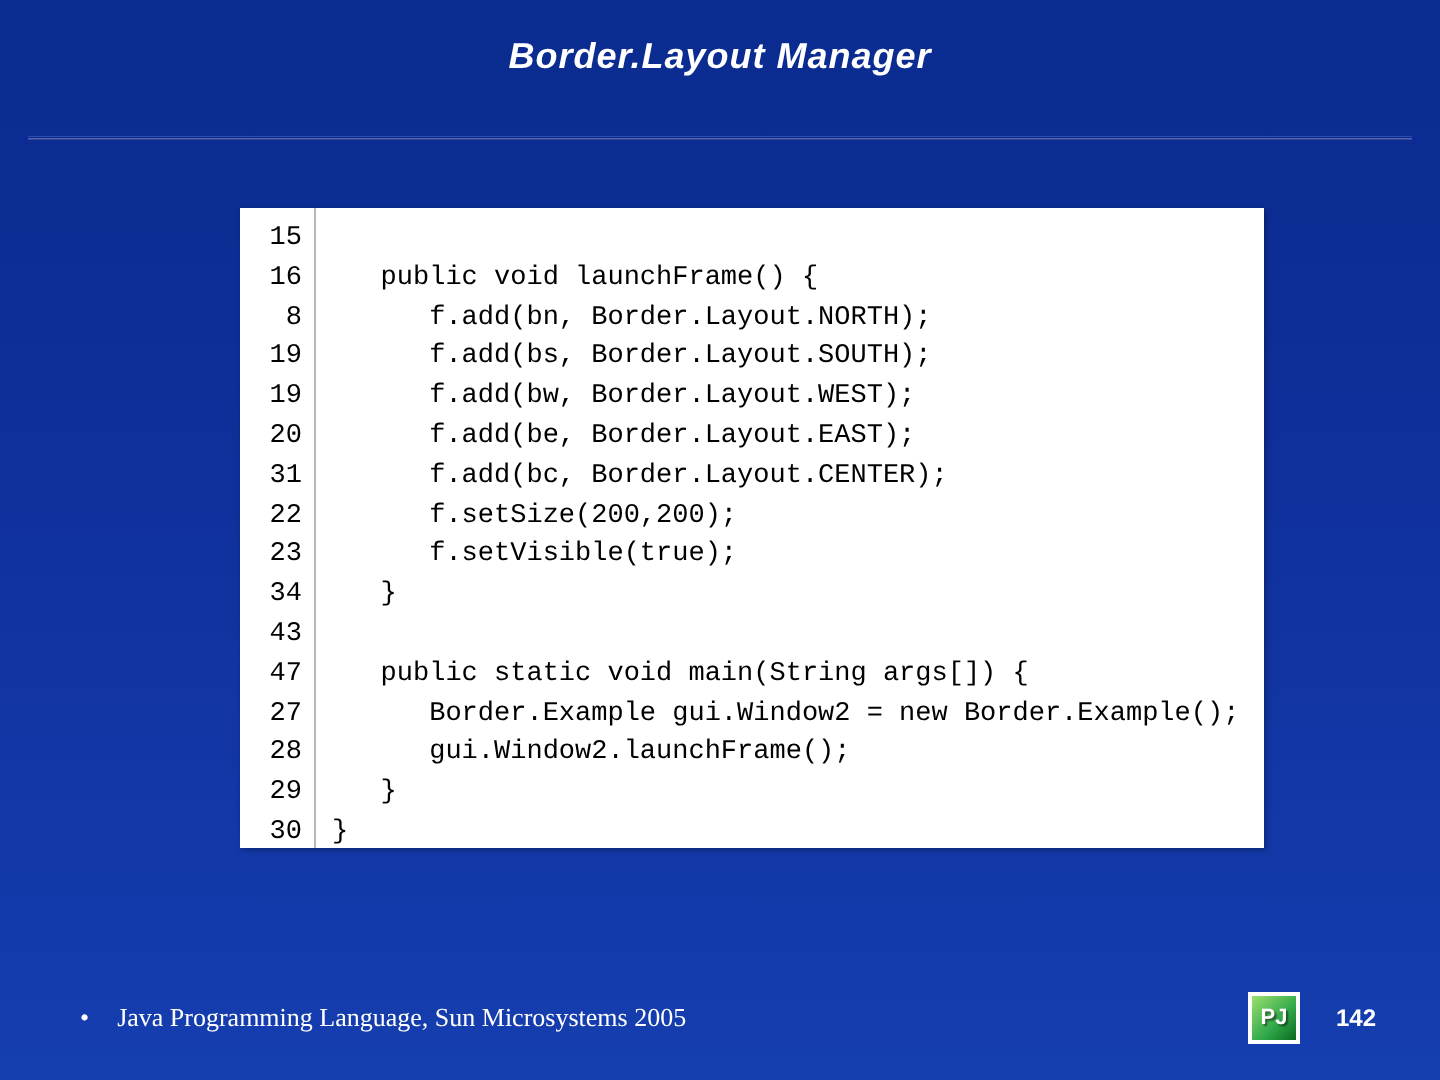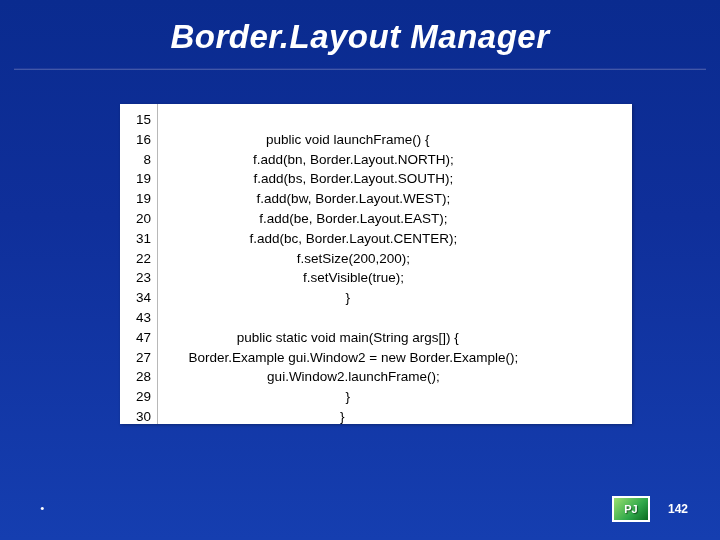--- a/index.html
+++ b/index.html
@@ -13,21 +13,21 @@
     height: 540px;
     background: linear-gradient(to bottom, #0a2b8f 0%, #0f2f9a 40%, #153eb0 100%);
     position: relative;
   }
   .title {
     text-align: center;
     color: #fff;
     font-weight: bold;
     font-style: italic;
     font-family: Arial, Helvetica, sans-serif;
-    font-size: 33px;
+    font-size: 18px;
     padding-top: 18px;
     letter-spacing: 0.5px;
   }
   .divider {
     position: absolute;
     top: 68px;
     left: 14px;
     right: 14px;
     height: 2px;
     background: linear-gradient(to bottom, #3a5fd9 0%, #06155a 100%);
@@ -39,54 +39,53 @@
     left: 120px;
     width: 512px;
     height: 320px;
     background: #ffffff;
     box-shadow: 1px 1px 3px rgba(0,0,0,0.3);
   }
   .code-inner {
     display: flex;
     width: 100%;
     height: 100%;
-    font-family: Liberation Sans, sans-serif;
+    font-family: Liberation Mono, monospace;
     font-size: 13.5px;
     line-height: 19.8px;
     color: #000;
   }
   .gutter {
     width: 38px;
     border-right: 1px solid #b8b8b8;
     padding: 6px 6px 6px 0;
     text-align: right;
   }
   .gutter div { height: 19.8px; }
   .lines {
     padding: 6px 0 16px 8px;
     white-space: pre;
-    text-align: center;
   }
   .lines div { height: 19.8px; }
   .footer {
     position: absolute;
     bottom: 18px;
     left: 0;
     right: 0;
     display: flex;
     align-items: center;
     padding: 0 32px 0 40px;
     color: #fff;
     font-size: 13px;
   }
   .foot-bullet { margin-right: 14px; }
   .foot-text { flex: 0 0 auto; font-family: 'Times New Roman', Times, serif; }
   .foot-spacer { flex: 1 1 auto; }
   .logo {
-    width: 38px; height: 26px;
+    width: 26px; height: 26px;
     border: 2px solid #fff;
     background: linear-gradient(135deg, #9be06f 0%, #2fa84a 60%, #0a6b1f 100%);
     display: flex; align-items: center; justify-content: center;
     font-family: Arial, sans-serif;
     font-weight: bold;
     font-size: 11px;
     color: #fff;
     text-shadow: 1px 1px 1px rgba(0,0,0,0.5);
     margin-right: 18px;
     margin-left: 40px;
@@ -124,17 +123,18 @@
           <div>28</div>
           <div>29</div>
           <div>30</div>
         </div>
       <div class="lines" id="lines"><div></div><div>   public void launchFrame() {</div><div>      f.add(bn, Border.Layout.NORTH);</div><div>      f.add(bs, Border.Layout.SOUTH);</div><div>      f.add(bw, Border.Layout.WEST);</div><div>      f.add(be, Border.Layout.EAST);</div><div>      f.add(bc, Border.Layout.CENTER);</div><div>      f.setSize(200,200);</div><div>      f.setVisible(true);</div><div>   }</div><div></div><div>   public static void main(String args[]) {</div><div>      Border.Example gui.Window2 = new Border.Example();</div><div>      gui.Window2.launchFrame();</div><div>   }</div><div>}</div></div>
     </div>
   </div>
 
   <div class="footer">
     <span class="foot-bullet">•</span>
+    <span class="foot-text">Java Programming Language, Sun Microsystems 2005</span>
     <span class="foot-spacer"></span>
     <span class="logo">PJ</span>
     <span class="pagenum">142</span>
   </div>
 </div>
 
 </body></html>

